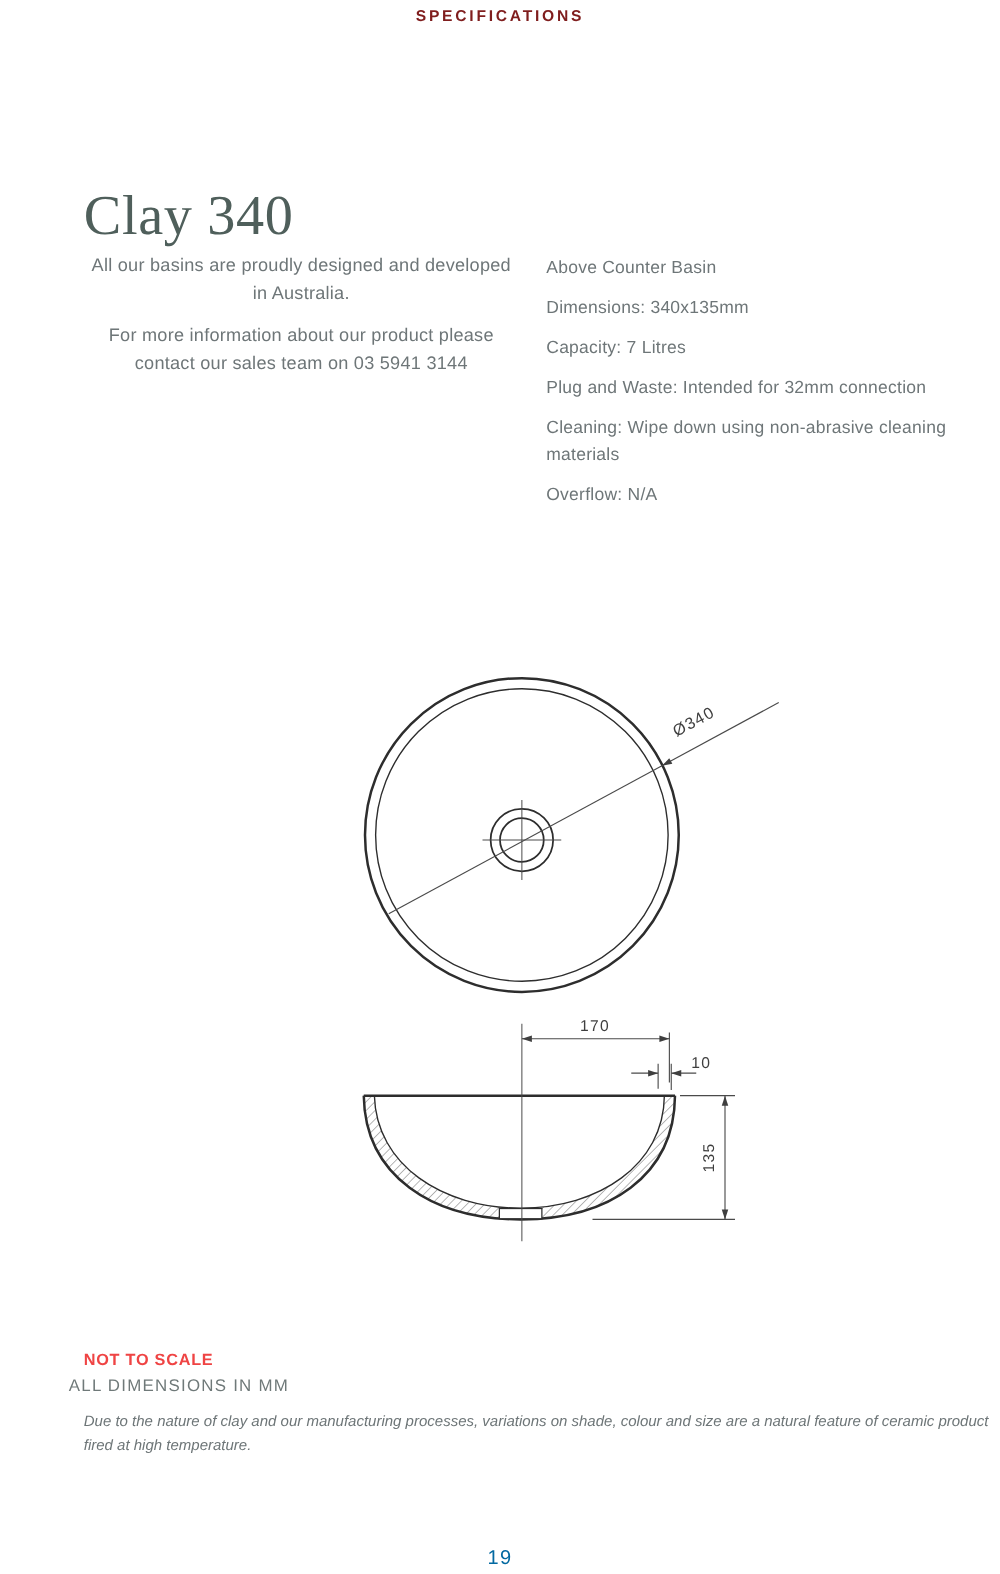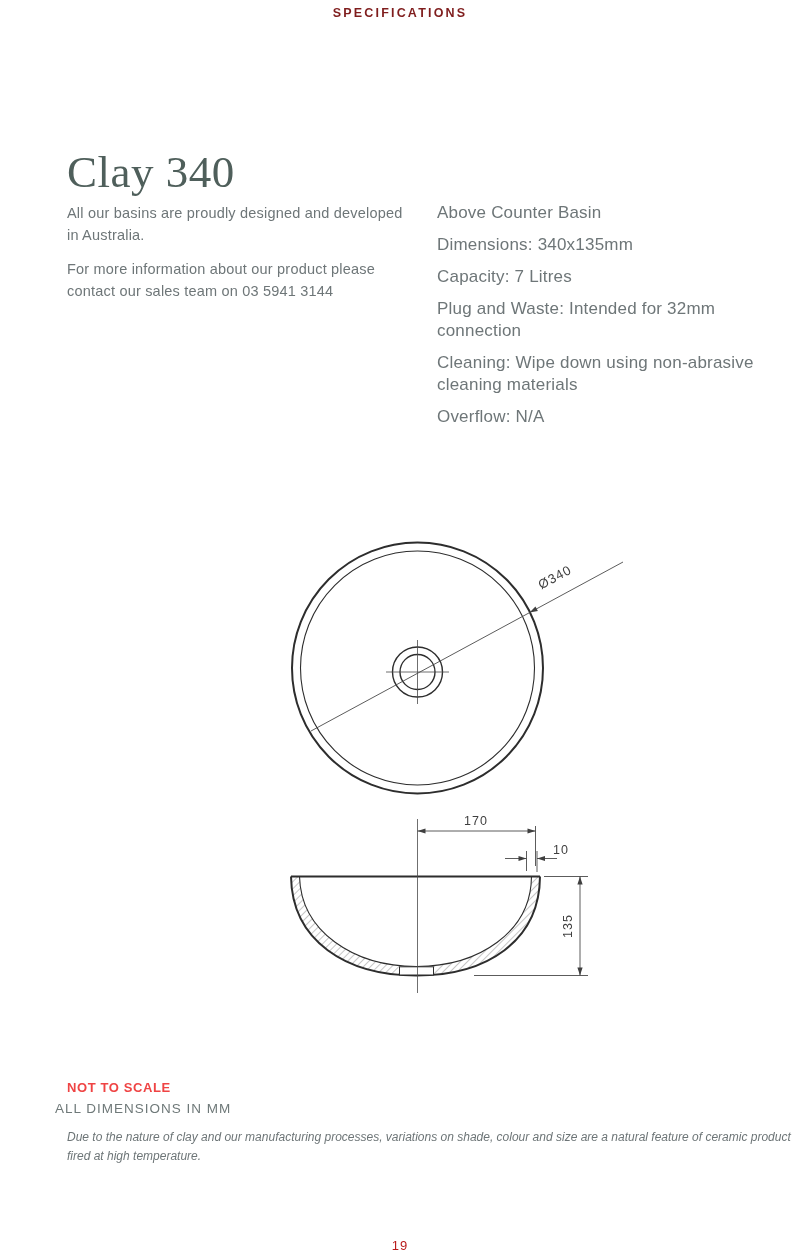--- a/index.html
+++ b/index.html
@@ -3,34 +3,34 @@
 <meta charset="utf-8">
 <style>
   html,body{margin:0;padding:0;background:#ffffff;}
   #page{position:relative;width:800px;height:1259px;background:#ffffff;overflow:hidden;
         font-family:"Liberation Sans",sans-serif;}
   .hdr{position:absolute;top:6px;left:0;width:800px;text-align:center;
        font-size:12.5px;font-weight:bold;letter-spacing:2.2px;color:#7f1d1d;}
   .title{position:absolute;left:67px;top:104px;font-family:"Liberation Serif",serif;
          font-weight:400;font-size:45px;letter-spacing:0.5px;color:#4f5f5b;margin-top:42px;}
   .intro{position:absolute;left:67px;top:202px;width:348px;font-size:14.5px;
-         line-height:22px;color:#6e7678;letter-spacing:0.2px;}
+         line-height:22px;color:#6e7678;letter-spacing:0.2px;text-align:center;}
   .intro p{margin:0 0 12px 0;}
-  .specs{position:absolute;left:437px;top:202px;width:330px;font-size:17px;
+  .specs{position:absolute;left:437px;top:202px;width:330px;font-size:14px;
          line-height:22px;color:#6e7678;letter-spacing:0.2px;}
   .specs div{margin:0 0 10px 0;}
   .drawing{position:absolute;left:0;top:530px;width:800px;height:475px;}
   .nts{position:absolute;left:67px;top:1080px;font-size:13px;font-weight:bold;
        letter-spacing:0.6px;color:#ef4444;}
   .units{position:absolute;left:55px;top:1101px;font-size:13.5px;
          letter-spacing:1px;color:#6f7979;}
   .disclaimer{position:absolute;left:67px;top:1128px;width:724px;font-size:12px;
               line-height:19px;color:#6d7577;font-style:italic;}
   .pageno{position:absolute;left:0;top:1238px;width:800px;text-align:center;
-          font-size:13px;letter-spacing:1px;color:#b91c1c;}
+          font-size:16px;letter-spacing:1px;color:#0369a1;}
   svg text{font-family:"Liberation Sans",sans-serif;fill:#3f3f3f;letter-spacing:1px;}
 </style>
 </head>
 <body>
 
 <div id="page">
 
   <div class="hdr">SPECIFICATIONS</div>
 
   <div class="title">Clay 340</div>

